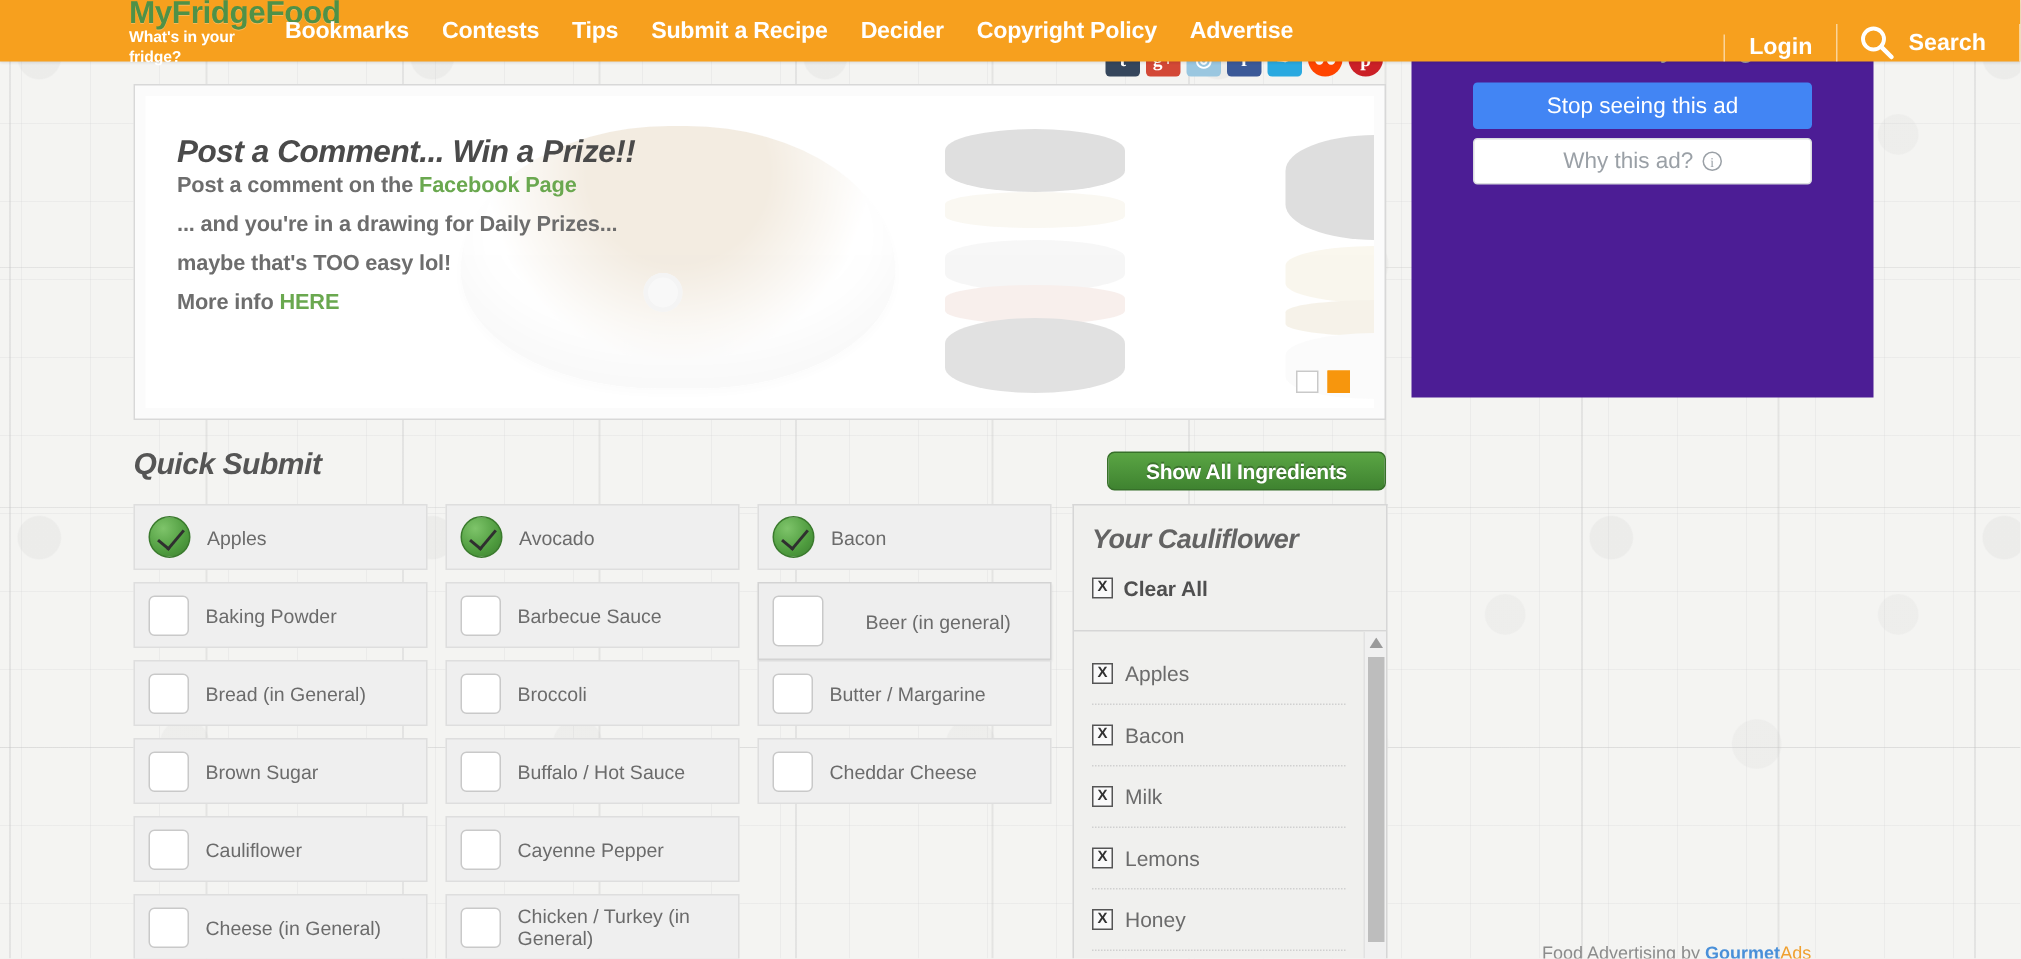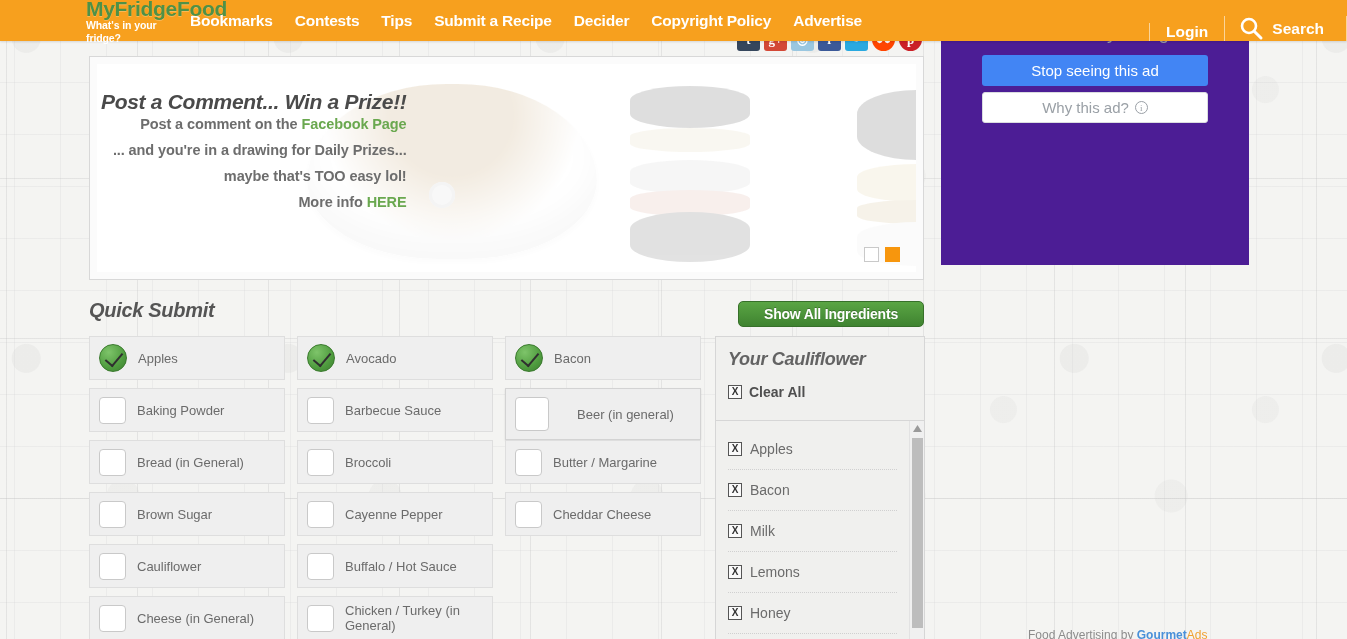--- a/index.html
+++ b/index.html
@@ -127,34 +127,33 @@
     border: 1px solid #d8d8d8;
     padding: 7px;
   }
   #promo-inner {
     position: relative;
     width: 100%; height: 100%;
     background: #fff;
     overflow: hidden;
   }
   #promo-text {
-    position: absolute; left: 4px; top: 26px;
+    position: absolute; left: 21px; top: 26px;
     z-index: 3;
   }
   #promo-h1 {
     font-size: 21px; font-weight: bold; font-style: italic;
     color: #4a4a4a; letter-spacing: -.3px;
     margin-bottom: 2px;
   }
   .promo-line {
     font-size: 14.5px; font-weight: bold;
     color: #6d6d6d;
     margin-top: 10px;
     letter-spacing: -.1px;
-    text-align: right;
   }
   #promo-l1 { margin-top: 0px; }
   .promo-link { color: #6aa84f; }
   
   .appl { position:absolute; opacity:.22; }
   #appl-roast {
     left: 210px; top: 20px; width: 290px; height: 175px;
     background:
       radial-gradient(ellipse at 50% 18%, #c9a979 0 30%, transparent 62%),
       linear-gradient(#ffffff 0 100%);
@@ -449,25 +448,25 @@
         <div class="ing">
           <div class="cbox"></div>
           <div class="ing-label">Barbecue Sauce</div>
         </div>
         <div class="ing">
           <div class="cbox"></div>
           <div class="ing-label">Broccoli</div>
         </div>
         <div class="ing">
           <div class="cbox"></div>
+          <div class="ing-label">Buffalo / Hot Sauce</div>
+        </div>
+        <div class="ing">
+          <div class="cbox"></div>
           <div class="ing-label">Cayenne Pepper</div>
-        </div>
-        <div class="ing">
-          <div class="cbox"></div>
-          <div class="ing-label">Buffalo / Hot Sauce</div>
         </div>
         <div class="ing">
           <div class="cbox"></div>
           <div class="ing-label">Chicken / Turkey (in General)</div>
         </div>
       </div>
     <div class="gcol" id="col2">
         <div class="ing">
           <div class="cbox checked"></div>
           <div class="ing-label">Bacon</div>

